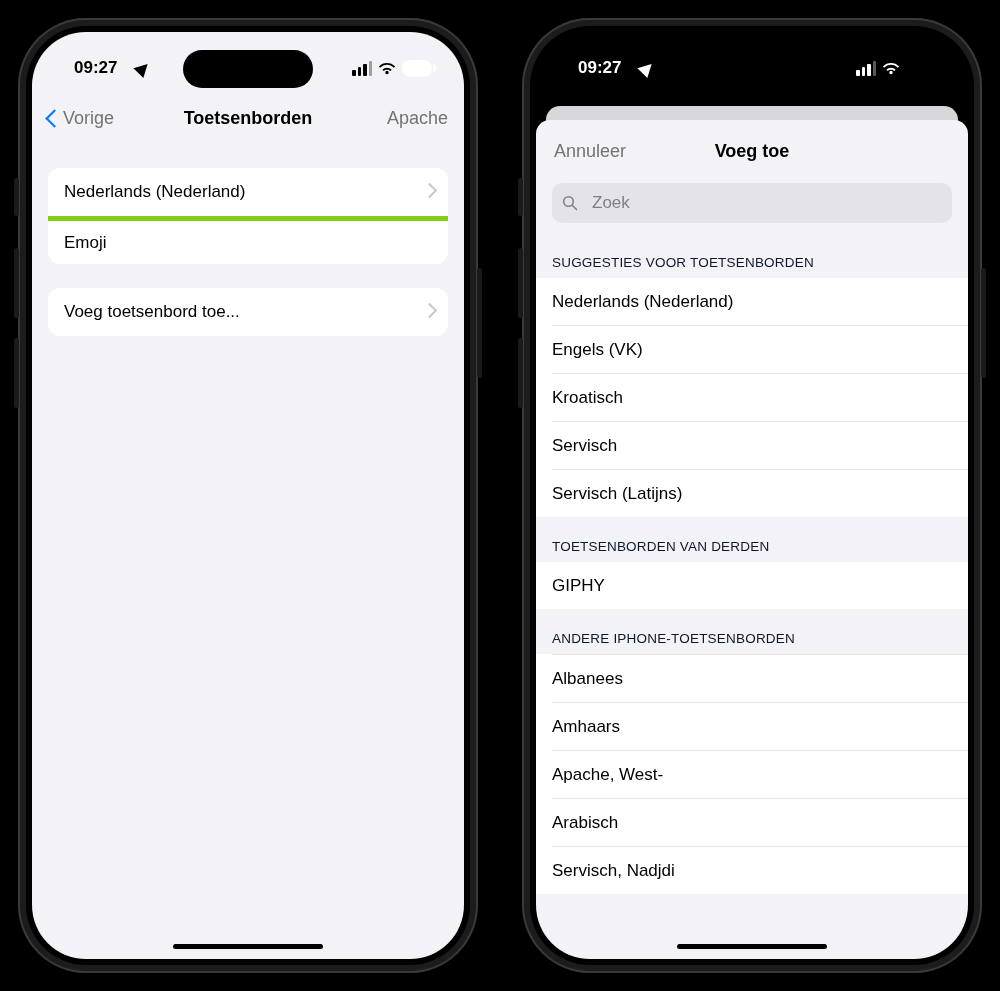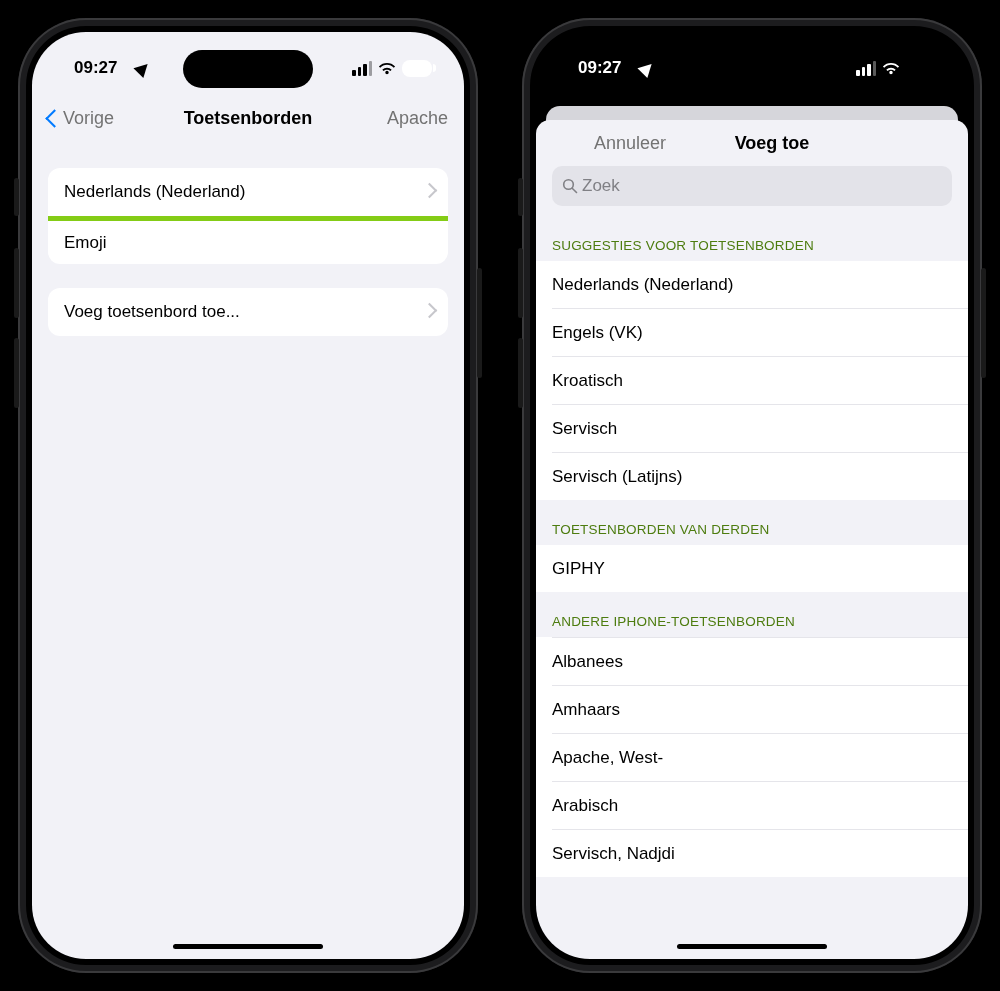--- a/index.html
+++ b/index.html
@@ -163,44 +163,43 @@
     margin: 0 10px;
   }
   .sheet {
     position:absolute; top:88px; left:0; right:0; bottom:0;
     background:#f2f2f7;
     border-radius: 14px 14px 0 0;
     display:flex; flex-direction:column;
     overflow:hidden;
   }
   .sheet-nav {
-    height: 46px;
+    height: 63px;
     display:flex; align-items:center; justify-content:flex-start;
     padding: 0 18px;
     position:relative;
-    margin-left:40px;
   }
   .sheet-title {
     position:absolute; left:50%; transform:translateX(-50%);
     font-size:18px; font-weight:600; color:#000;
   }
   .search-wrap { padding: 0 16px 10px 16px; }
   .search-field {
     background:#e3e3e9; border-radius:10px; height:40px;
-    display:flex; align-items:center; gap:4px; padding:0 10px;
+    display:flex; align-items:center; gap:14px; padding:0 10px;
     color:#808085;
   }
   .search-field input {
     border:none; background:transparent; font-size:17px; flex:1;
     color:#000; outline:none;
   }
   .search-field input::placeholder { color:#808085; }
   .mag { width:16px; height:16px; }
   .section-header {
-    font-size:13.5px; color:#4d7c0f; text-transform:uppercase;
+    font-size:13.5px; color:#0f172a; text-transform:uppercase;
     padding: 22px 30px 8px 16px; letter-spacing:0.2px;
   }
   .plain-list { background:#fff; }
   .plain-row {
     min-height:47px; display:flex; align-items:center;
     padding: 0 16px; font-size:17px; color:#000;
   }
   .plain-row + .plain-row,
   .plain-list + .section-header { }
   .sep { height:1px; background:#e5e5ea; margin-left:16px; }

